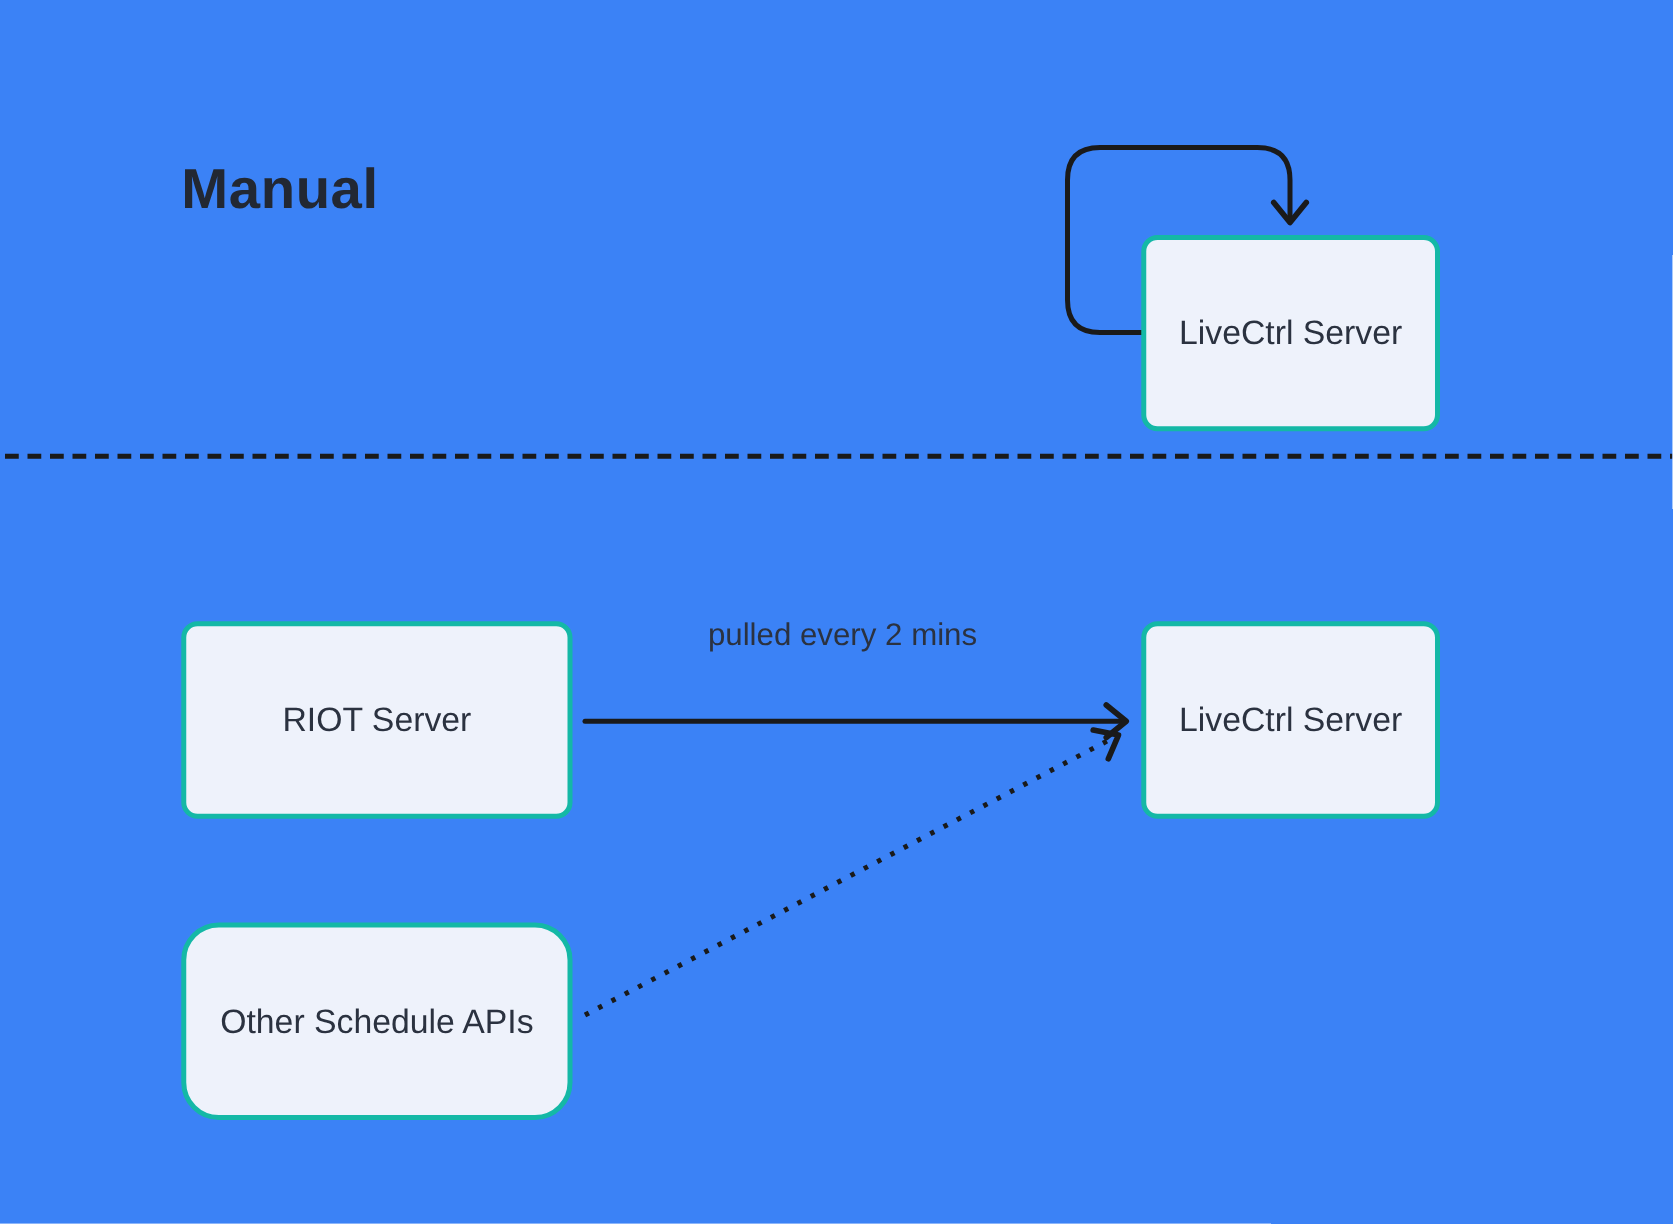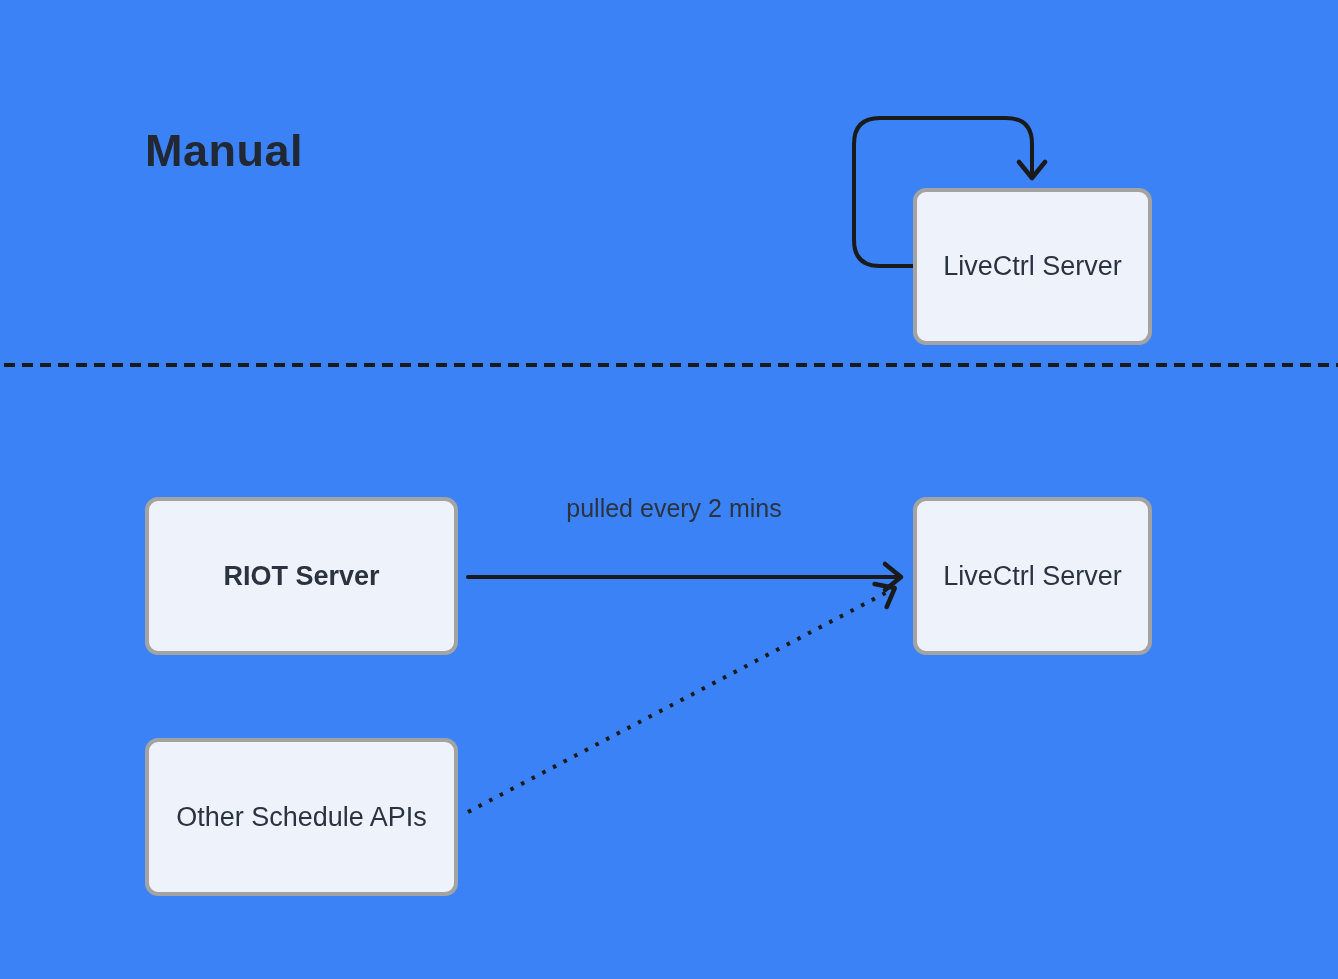--- a/index.html
+++ b/index.html
@@ -31,36 +31,36 @@
     line-height: 1.1;
     white-space: nowrap;
     letter-spacing: 0.5px;
   }
   .title-manual { left: 145px; top: 126px; }
   .title-autosync { left: 145px; top: 396px; }
   .node {
     position: absolute;
     box-sizing: border-box;
     background: #eef2fb;
-    border: 4px solid #a3a3a3;
+    border: 4px solid #14b8a6;
     border-radius: 13px;
     display: flex;
     align-items: center;
     justify-content: center;
     text-align: center;
   }
   .node-label {
     font-size: 27px;
     color: #2b3240;
     white-space: nowrap;
   }
   .node-manual-livectrl { left: 913px; top: 188px; width: 239px; height: 157px; }
-  .node-riot            { left: 145px; top: 497px; width: 313px; height: 158px; font-weight: bold; }
+  .node-riot            { left: 145px; top: 497px; width: 313px; height: 158px; }
   .node-auto-livectrl   { left: 913px; top: 497px; width: 239px; height: 158px; }
-  .node-other-apis      { left: 145px; top: 738px; width: 313px; height: 158px; }
+  .node-other-apis      { left: 145px; top: 738px; width: 313px; height: 158px; border-radius: 30px; }
   .edge-label {
     position: absolute;
     left: 674px;
     top: 494px;
     transform: translateX(-50%);
     font-size: 25px;
     color: #2b3240;
     white-space: nowrap;
   }
 </style>

